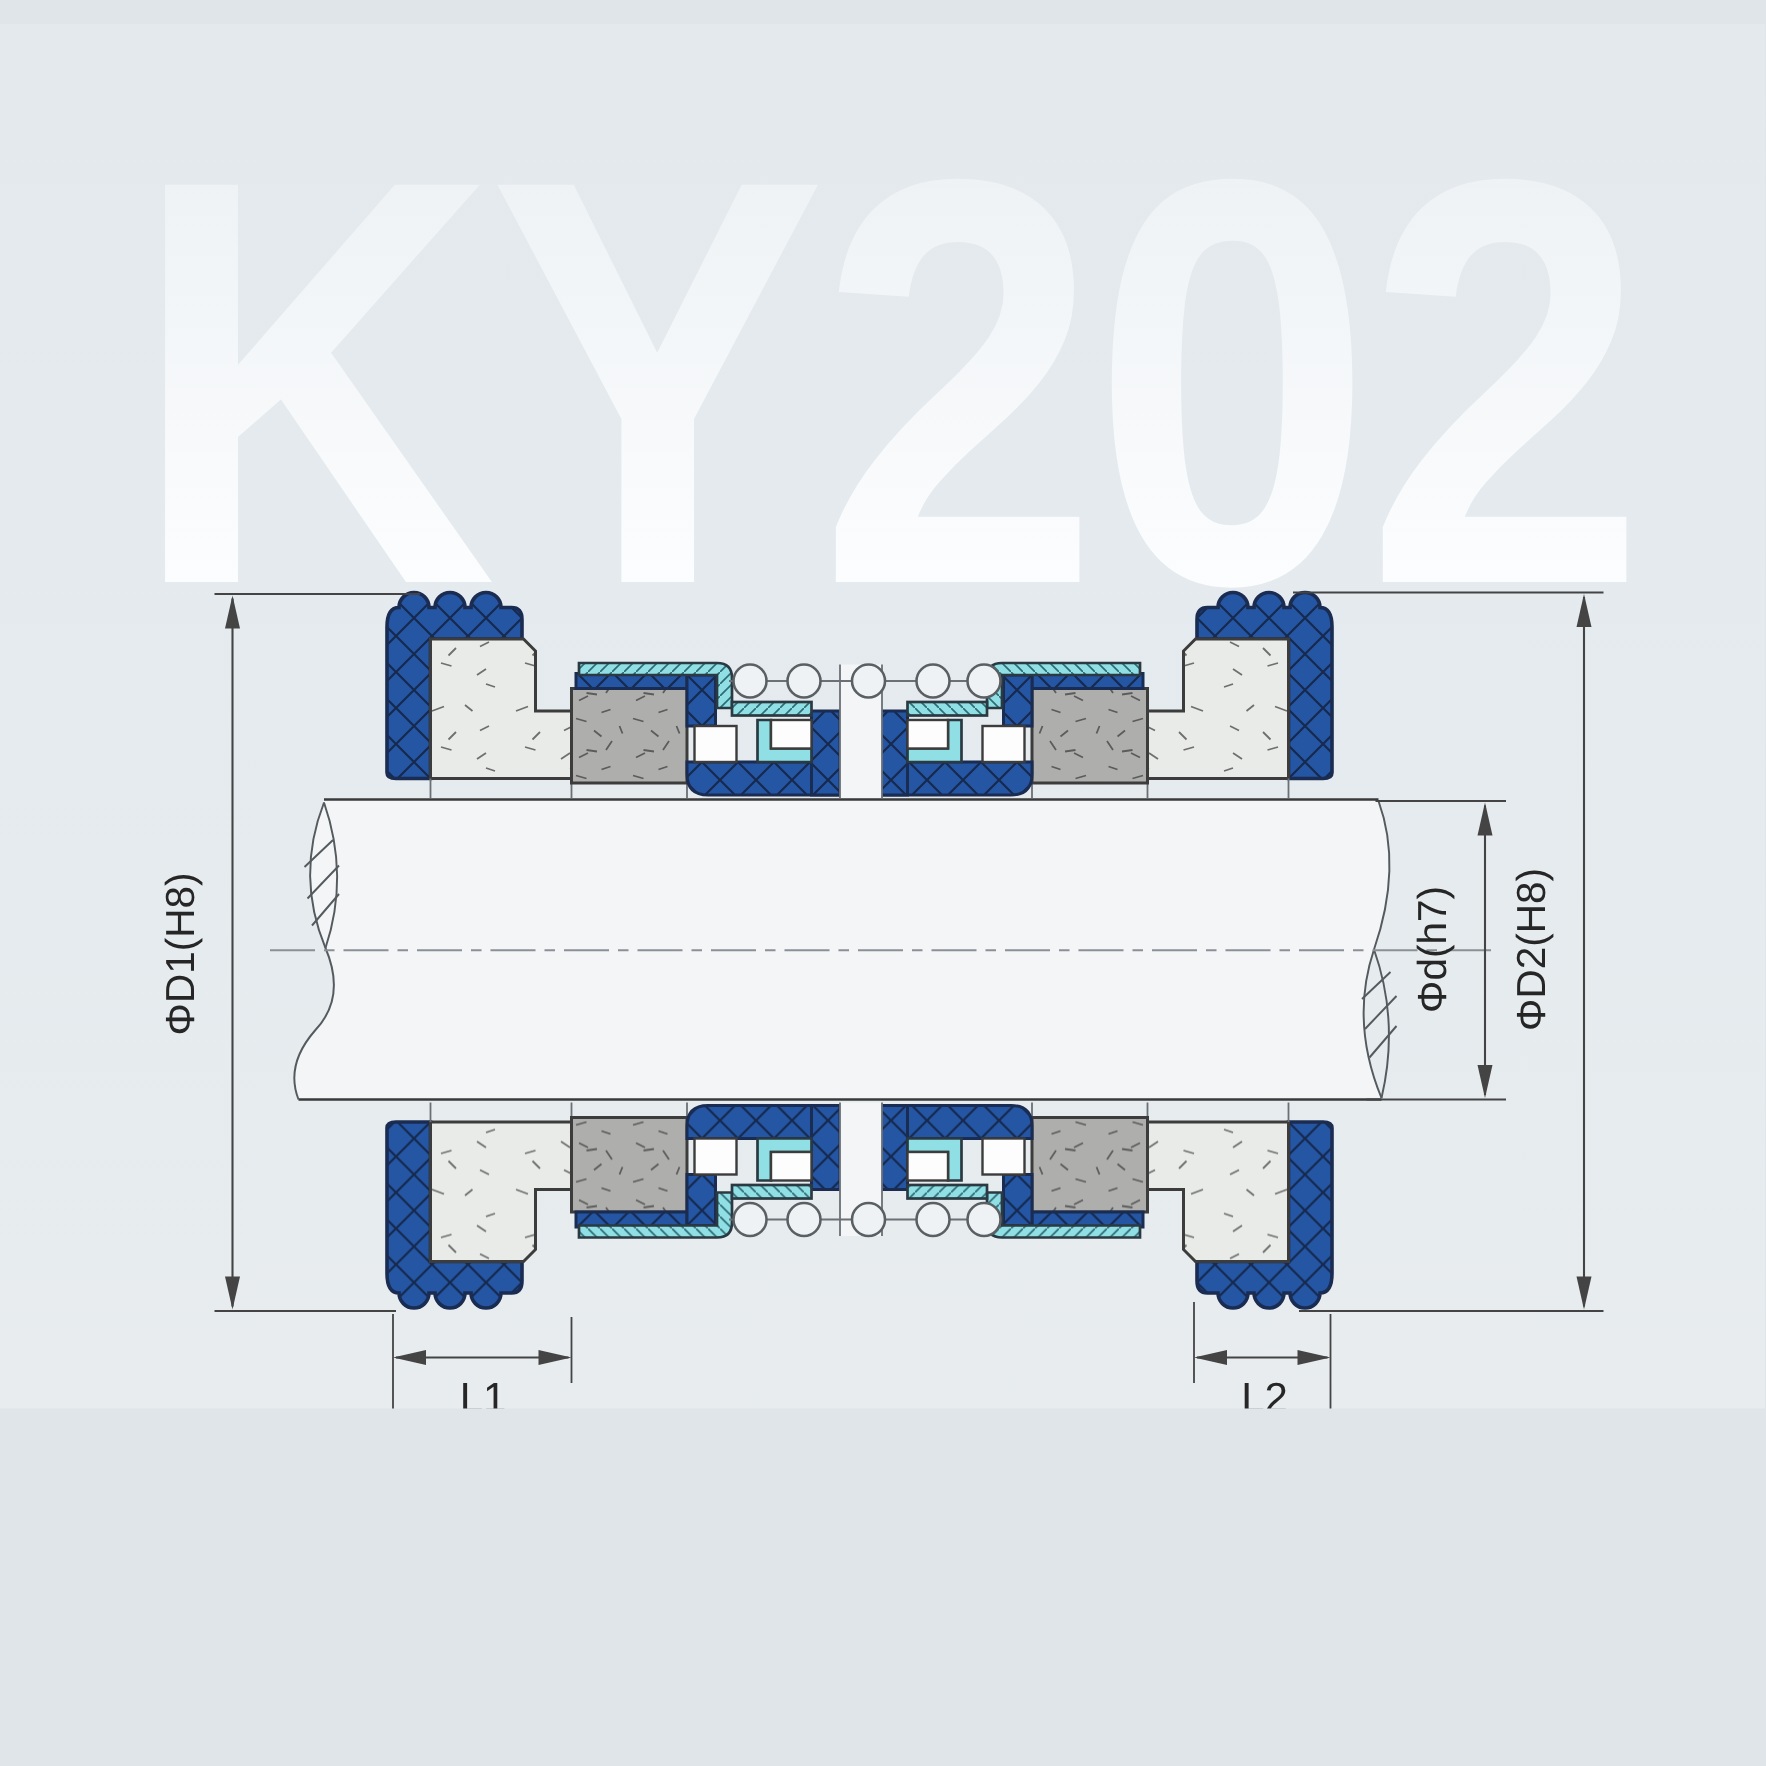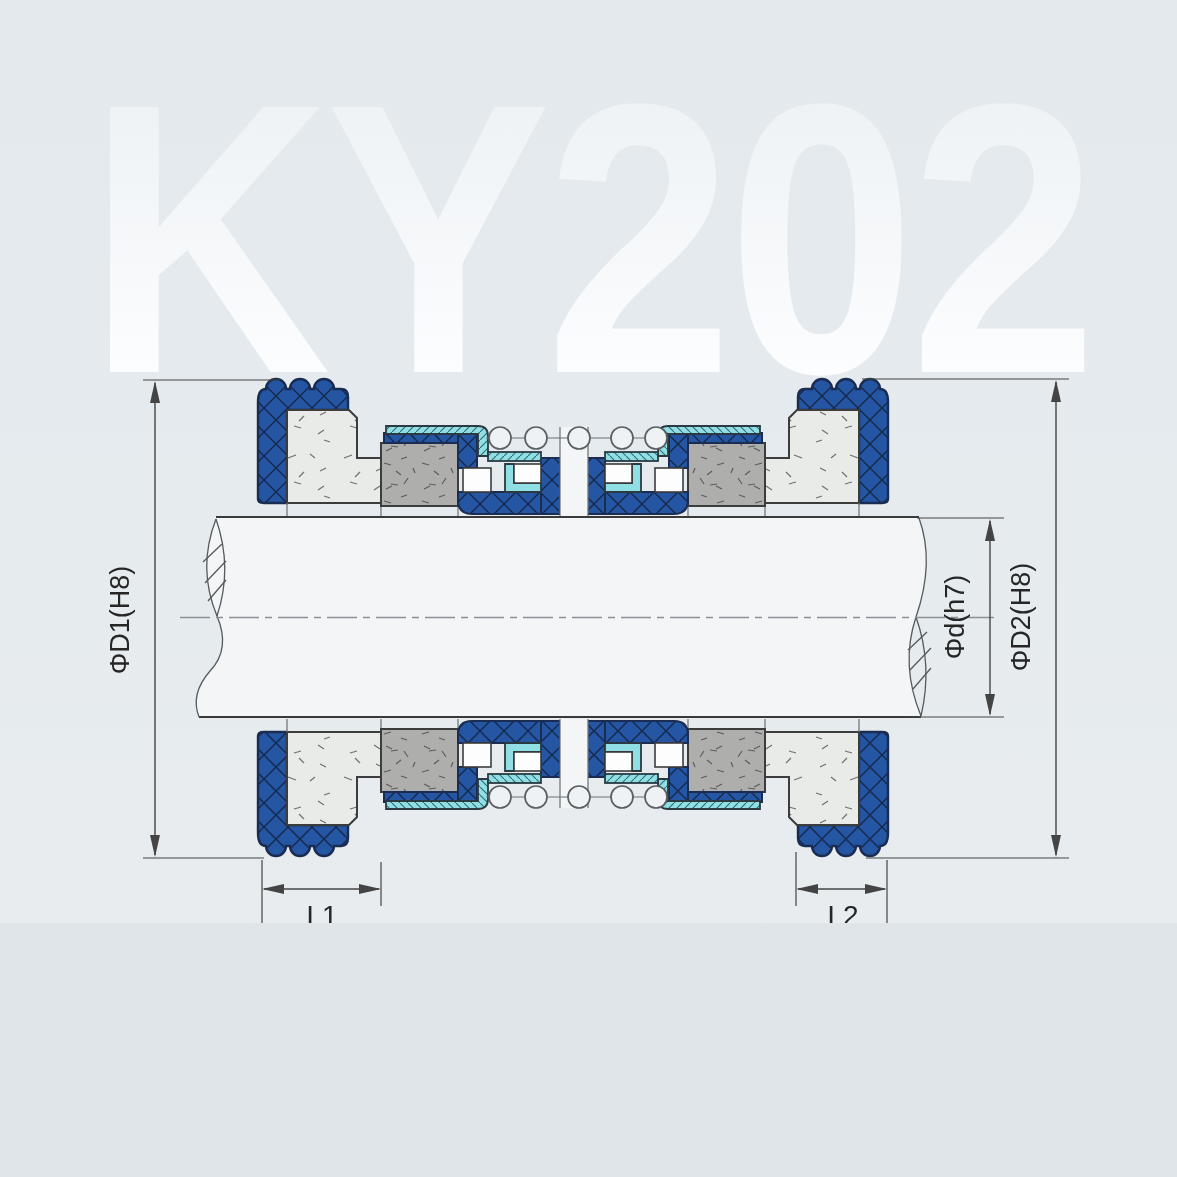--- a/index.html
+++ b/index.html
@@ -1,17 +1,17 @@
 <!DOCTYPE html>
 <html style="--bg-top: #e3e9ed; --bg-bottom: #e9edf0; --wm-top: #eef2f5; --wm-bottom: #fcfdfe; --rubber-blue: #2456a4; --rubber-outline: #1b2c52; --hatch-navy: #16294f; --metal-cyan: #8fdfe4; --cyan-hatch: #2f6b73; --carbon-gray: #aeaeac; --ceramic-white: #e9ebe8; --speck: #5c5c5c; --shaft-fill: #f3f5f6; --line-dark: #3a3a3a; --dim-line: #444444; --centerline: #8a9096; --label: #262626;"><head>
 <meta charset="utf-8">
 <style>
   html,body{margin:0;padding:0;background:#dfe5e9;}
   #stage{position:relative;width:1177px;height:923px;overflow:hidden;
-         font-family:"Liberation Sans", sans-serif;}
+         font-family:"Liberation Sans", sans-serif;margin-top:16px;}
   svg{display:block;}
   :root{
     --bg-top:#e3e9ed; --bg-bottom:#e9edf0;
     --wm-top:#eef2f5; --wm-bottom:#fcfdfe;
     --rubber-blue:#2456a4; --rubber-outline:#1b2c52; --hatch-navy:#16294f;
     --metal-cyan:#8fdfe4; --cyan-hatch:#2f6b73;
     --carbon-gray:#aeaeac; --ceramic-white:#e9ebe8; --speck:#5c5c5c;
     --shaft-fill:#f3f5f6; --line-dark:#3a3a3a; --dim-line:#444444;
     --centerline:#8a9096; --label:#262626;
   }

